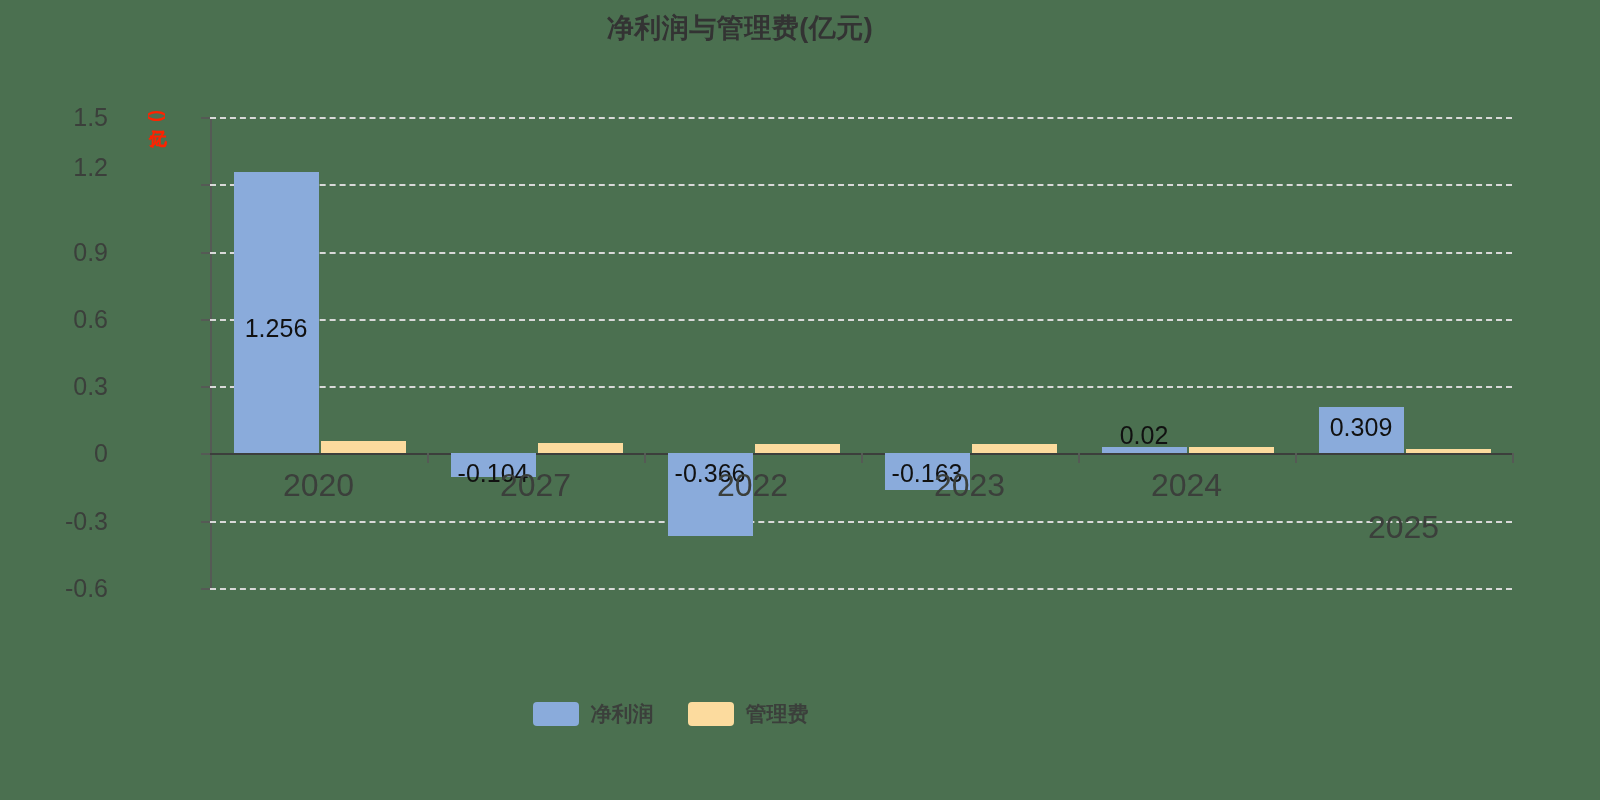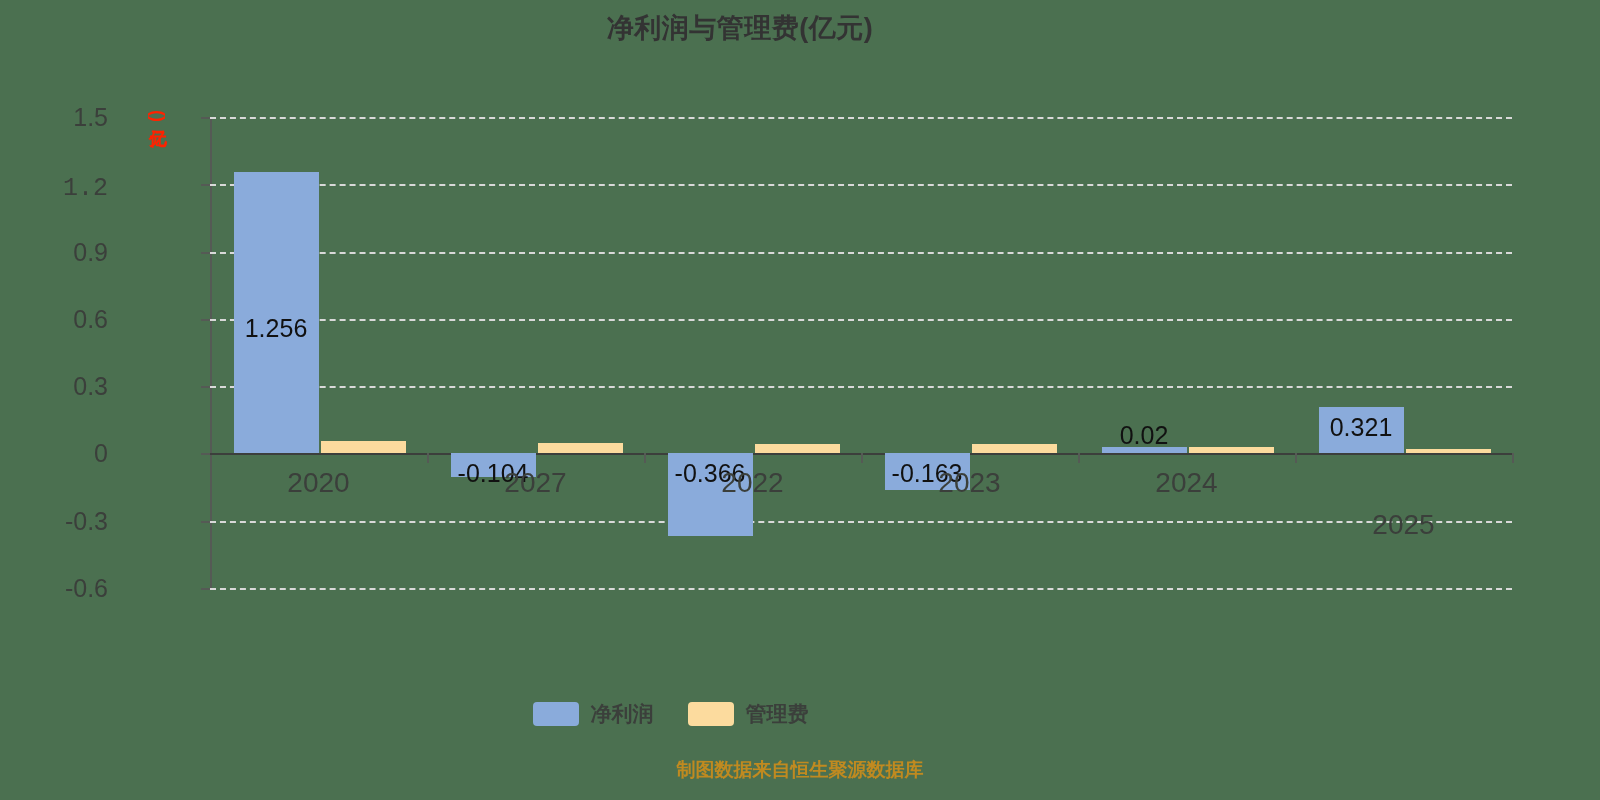--- a/index.html
+++ b/index.html
@@ -100,21 +100,21 @@
     width: 0;
     height: 10px;
     border-left: 2px solid #555a55;
   }
   .x-label {
     position: absolute;
     top: 14px;
     width: 140px;
     margin-left: -70px;
     text-align: center;
-    font-size: 28px;
+    font-size: 32px;
     color: #3b3f3b;
   }
   .x-axis {
     position: absolute;
     left: 210px;
     top: 453px;
     width: 1302px;
     height: 40px;
   }
 
@@ -185,21 +185,21 @@
   <div class="y-axis-unit">(亿元)</div>
 
   <div class="axis-line-y"></div>
 
   <div class="plot" id="plot">
       <div class="gridline" style="top: 0px;"></div>
       <div class="tick-mark" style="top: 0px;"></div>
       <div class="y-label" style="top: 0px;">1.5</div>
       <div class="gridline" style="top: 67.2857px;"></div>
       <div class="tick-mark" style="top: 67.2857px;"></div>
-      <div class="y-label" style="top: 71px; font-family: Liberation Mono, monospace;">1.2</div>
+      <div class="y-label" style="top: 50px;">1.2</div>
       <div class="gridline" style="top: 134.571px;"></div>
       <div class="tick-mark" style="top: 134.571px;"></div>
       <div class="y-label" style="top: 134.571px;">0.9</div>
       <div class="gridline" style="top: 201.857px;"></div>
       <div class="tick-mark" style="top: 201.857px;"></div>
       <div class="y-label" style="top: 201.857px;">0.6</div>
       <div class="gridline" style="top: 269.143px;"></div>
       <div class="tick-mark" style="top: 269.143px;"></div>
       <div class="y-label" style="top: 269.143px;">0.3</div>
       <div class="gridline zero" style="top: 336.429px;"></div>
@@ -221,21 +221,21 @@
       <div class="bar expense" style="left: 544.5px; width: 85px; top: 327.009px; height: 9.42px;"></div>
       <div class="bar-label" style="left: 500px; top: 342.429px;">-0.366</div>
       <div class="bar profit" style="left: 674.5px; width: 85px; top: 336.429px; height: 36.5586px;"></div>
       <div class="bar expense" style="left: 761.5px; width: 85px; top: 327.457px; height: 8.97143px;"></div>
       <div class="bar-label" style="left: 717px; top: 342.429px;">-0.163</div>
       <div class="bar profit" style="left: 891.5px; width: 85px; top: 329.7px; height: 6.72857px;"></div>
       <div class="bar expense" style="left: 978.5px; width: 85px; top: 330.149px; height: 6.28px;"></div>
       <div class="bar-label" style="left: 934px; top: 304.429px;">0.02</div>
       <div class="bar profit" style="left: 1108.5px; width: 85px; top: 290.45px; height: 45.9786px;"></div>
       <div class="bar expense" style="left: 1195.5px; width: 85px; top: 332.391px; height: 4.03714px;"></div>
-      <div class="bar-label" style="left: 1151px; top: 296.45px;">0.321</div>
+      <div class="bar-label" style="left: 1151px; top: 296.45px;">0.309</div>
     </div>
 
   <div class="x-axis" id="x-axis">
       <div class="x-tick" style="left: 217px;"></div>
       <div class="x-label" style="left: 108.5px;">2020</div>
       <div class="x-tick" style="left: 434px;"></div>
       <div class="x-label" style="left: 325.5px;">2027</div>
       <div class="x-tick" style="left: 651px;"></div>
       <div class="x-label" style="left: 542.5px;">2022</div>
       <div class="x-tick" style="left: 868px;"></div>
@@ -250,15 +250,14 @@
       <div class="legend-item">
         <span class="legend-swatch profit"></span>
         <span class="legend-text">净利润</span>
       </div>
       <div class="legend-item">
         <span class="legend-swatch expense"></span>
         <span class="legend-text">管理费</span>
       </div>
     </div>
 
-  <div class="footer-note">制图数据来自恒生聚源数据库</div>
 
 </div>
 
 </body></html>

